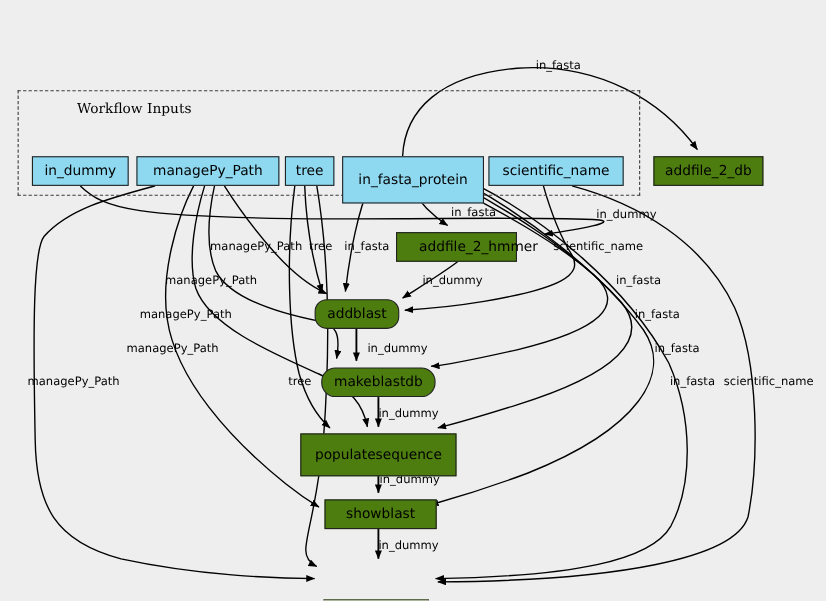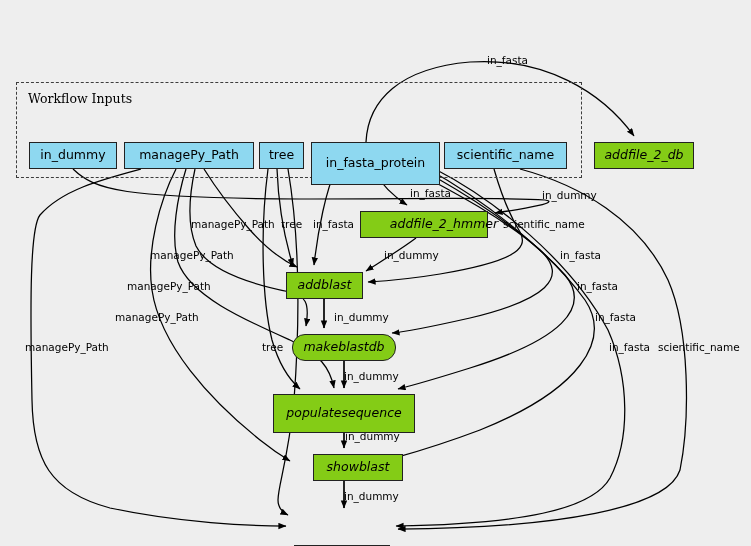--- a/index.html
+++ b/index.html
@@ -31,37 +31,37 @@
     font-size: 12.5px;
     color: #000000;
     white-space: nowrap;
     line-height: 1;
     z-index: 5;
   }
   .node.input {
     background: #8ed8f0;
   }
   .node.process {
-    background: #84cc16;
-    font-style: italic;
+    background: #4d7c0f;
   }
   .cluster {
     position: absolute;
     box-sizing: border-box;
     border: 1.7px dashed #3d3d3d;
     background: transparent;
     z-index: 1;
   }
   .cluster-label {
     position: absolute;
     font-family: "DejaVu Serif", "Liberation Serif", serif;
     font-size: 12.5px;
     color: #000000;
     z-index: 2;
     white-space: nowrap;
+    margin-left: 42px;
   }
   .edge-label {
     position: absolute;
     font-size: 10.5px;
     color: #000000;
     white-space: nowrap;
     z-index: 4;
     line-height: 1;
     text-align: right;
   }
@@ -130,25 +130,25 @@
     </g>
   </svg>
 
   <div id="node-layer">
       <div class="node input" style="left: 29px; top: 142px; width: 88px; height: 27px;">in_dummy</div>
       <div class="node input" style="left: 124px; top: 142px; width: 130px; height: 27px;">managePy_Path</div>
       <div class="node input" style="left: 259px; top: 142px; width: 45px; height: 27px;">tree</div>
       <div class="node input" style="left: 311px; top: 142px; width: 129px; height: 43px;">in_fasta_protein</div>
       <div class="node input" style="left: 444px; top: 142px; width: 123px; height: 27px;">scientific_name</div>
       <div class="node process" style="left: 594px; top: 142px; width: 100px; height: 27px;">addfile_2_db</div>
-      <div class="node process" style="left: 360px; top: 211px; width: 128px; height: 27px; padding-left: 40px;">addfile_2_hmmer</div>
-      <div class="node process" style="left: 286px; top: 272px; width: 77px; height: 27px;">addblast</div>
+      <div class="node process" style="left: 360px; top: 211px; width: 110px; height: 27px; padding-left: 40px;">addfile_2_hmmer</div>
+      <div class="node process" style="left: 286px; top: 272px; width: 77px; height: 27px; border-radius: 11px;">addblast</div>
       <div class="node process" style="left: 292px; top: 334px; width: 104px; height: 27px; border-radius: 13px;">makeblastdb</div>
       <div class="node process" style="left: 273px; top: 394px; width: 142px; height: 39px;">populatesequence</div>
-      <div class="node process" style="left: 313px; top: 454px; width: 90px; height: 27px;">showblast</div>
+      <div class="node process" style="left: 295px; top: 454px; width: 102px; height: 27px;">showblast</div>
       <div class="node process" style="left: 294px; top: 545px; width: 96px; height: 23px;">addhmmer</div>
     </div>
 
   <div id="label-layer">
       <div class="edge-label" style="left: 487px; top: 55px;">in_fasta</div>
       <div class="edge-label" style="left: 410px; top: 188px;">in_fasta</div>
       <div class="edge-label" style="left: 542px; top: 190px;">in_dummy</div>
       <div class="edge-label" style="left: 191px; top: 219px;">managePy_Path</div>
       <div class="edge-label" style="left: 281px; top: 219px;">tree</div>
       <div class="edge-label" style="left: 313px; top: 219px;">in_fasta</div>

